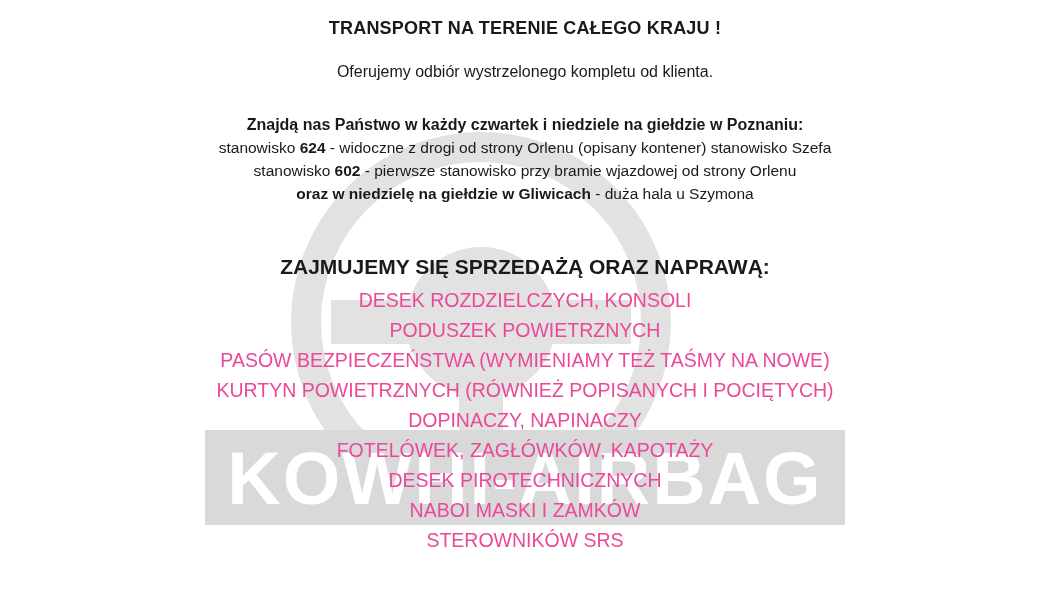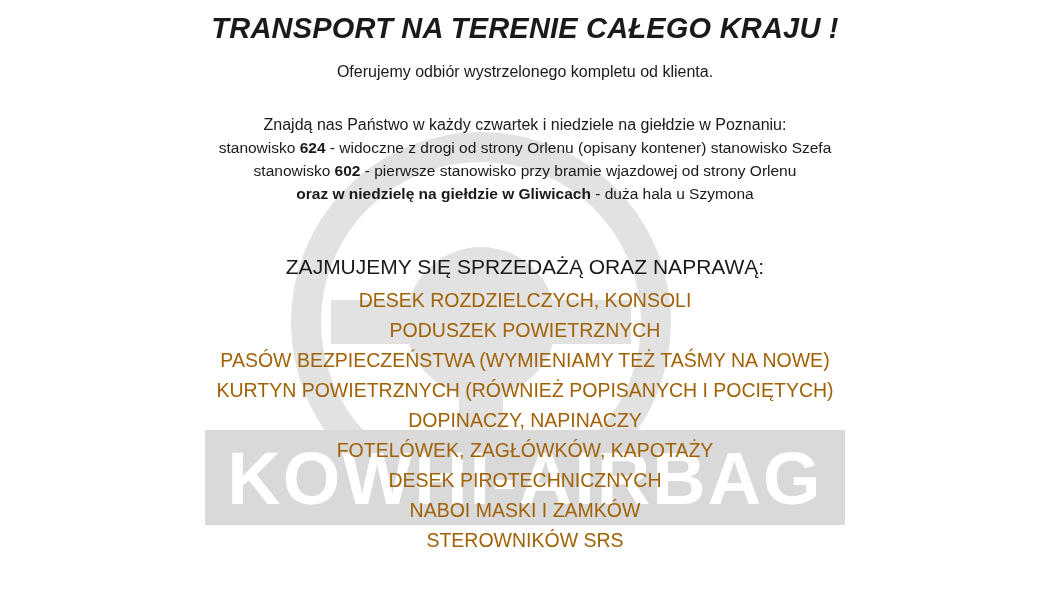--- a/index.html
+++ b/index.html
@@ -100,59 +100,58 @@
   }
 
   
   .content {
     position: relative;
     z-index: 2;
     width: 1050px;
     text-align: center;
   }
   .headline {
-    font-size: 29px;
+    font-size: 18px;
     font-weight: bold;
     letter-spacing: 0.2px;
     margin-top: 12px;
     line-height: 32px;
-    font-style: italic;
   }
   .subhead {
     font-size: 16px;
     margin-top: 16px;
     line-height: 24px;
   }
   .market-block {
     margin-top: 29px;
     font-size: 15.5px;
     line-height: 23px;
   }
   .market-title {
-    font-weight: normal;
+    font-weight: bold;
     font-size: 16px;
   }
   .market-line b {
     font-weight: bold;
   }
   .services-title {
     margin-top: 48px;
     font-size: 21px;
-    font-weight: normal;
+    font-weight: bold;
     line-height: 28px;
   }
   .services-list {
     list-style: none;
     margin: 4px 0 0 0;
     padding: 0;
   }
   .services-list li {
     font-size: 19.5px;
     line-height: 30px;
-    color: #a16207;
+    color: #ec4899;
   }
 </style>
 </head>
 <body>
 
 <div class="page">
 
   <div class="watermark">
     <div class="wm-wheel"></div>
     <div class="wm-spoke wm-spoke-l"></div>

